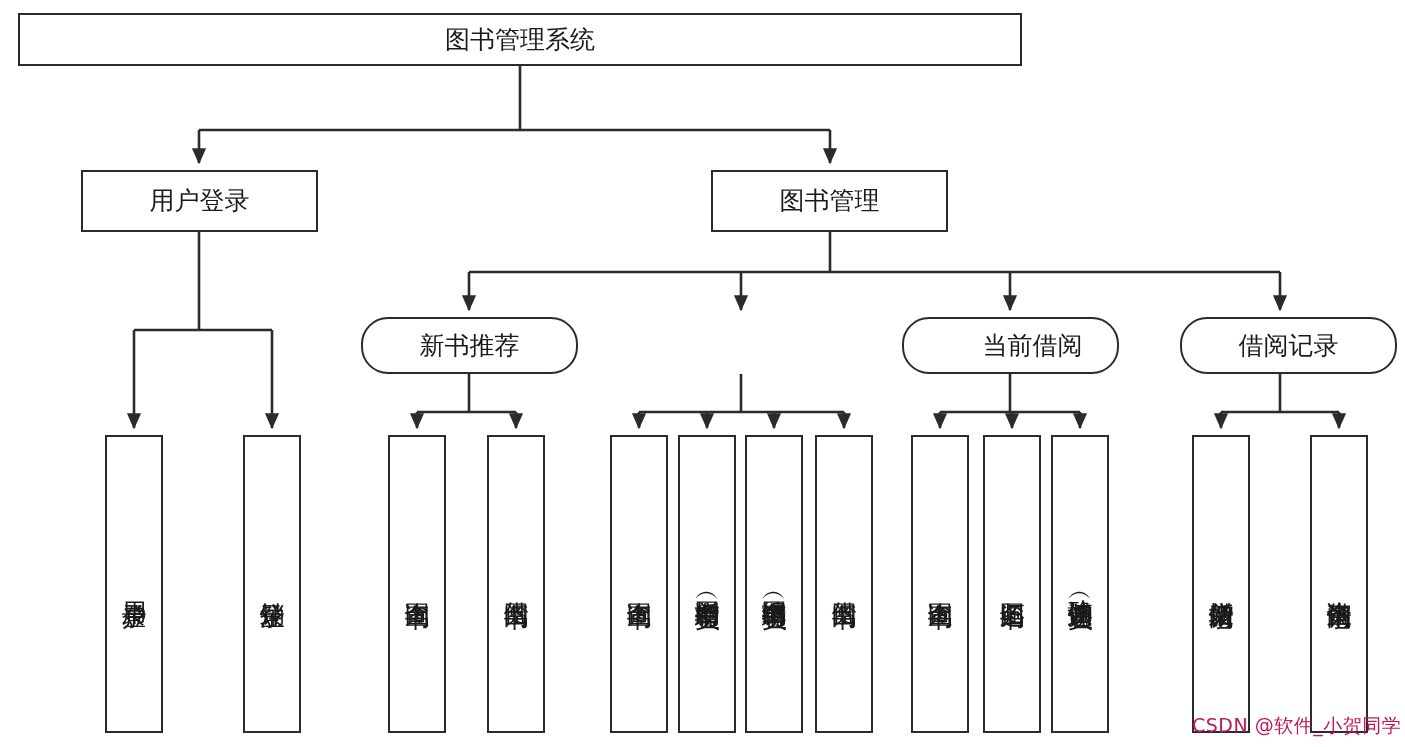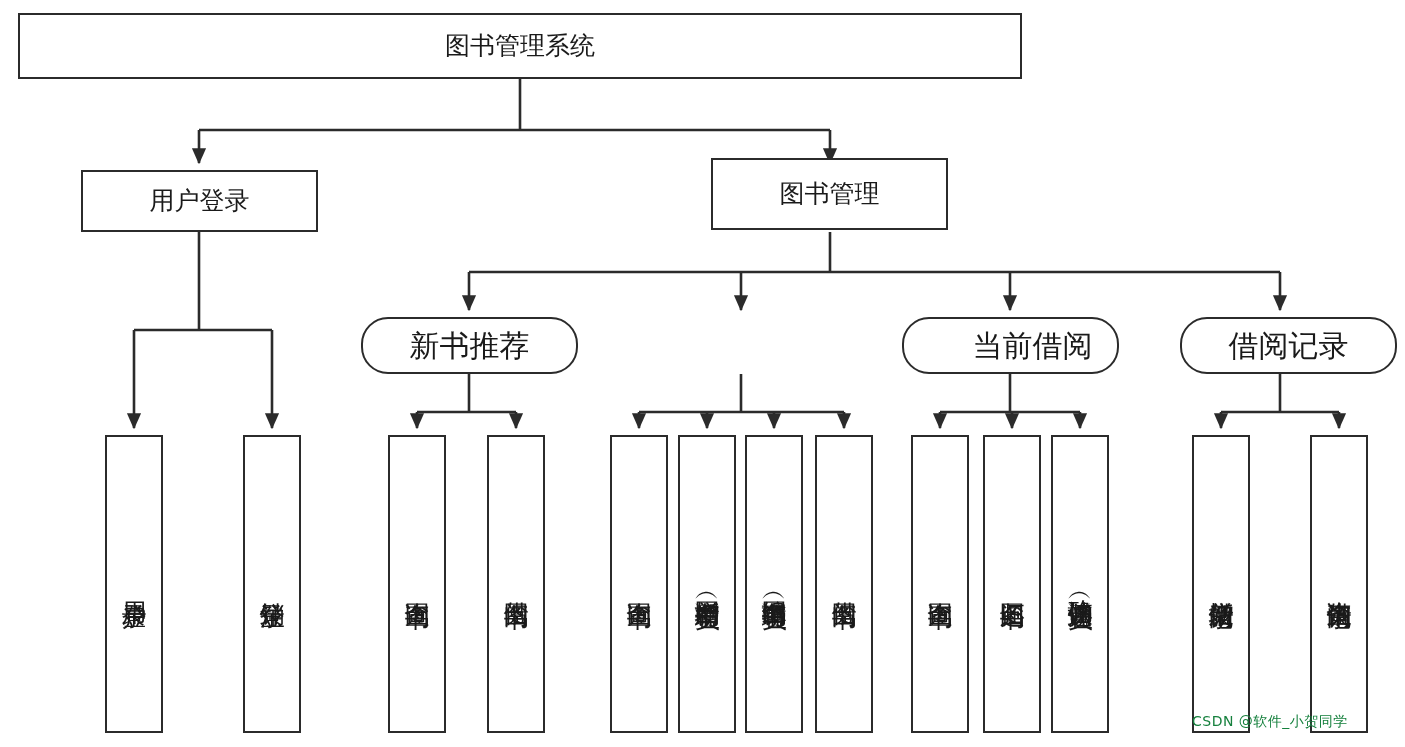--- a/index.html
+++ b/index.html
@@ -36,42 +36,42 @@
     line-height: 1.18;
     text-align: center;
   }
   .node.root {
     font-size: 25px;
   }
   .node.lvl2 {
     font-size: 25px;
   }
   .node.lvl3 {
-    font-size: 30px;
+    font-size: 25px;
     border-radius: 27px;
   }
   .node.leaf {
     font-size: 25px;
     writing-mode: vertical-rl;
     text-orientation: upright;
     align-items: center;
     justify-content: center;
     padding: 4px 0;
     letter-spacing: 1px;
   }
   .node.leaf .lbl {
     writing-mode: vertical-rl;
     text-orientation: upright;
     white-space: normal;
     max-height: 100%;
   }
   .watermark {
     position: absolute;
-    color: #15803d;
-    font-size: 14px;
+    color: #be185d;
+    font-size: 19px;
     white-space: nowrap;
     letter-spacing: 0.5px;
   }
 </style>
 </head>
 <body>
 
 <div id="canvas">
 
   <svg id="wires" viewBox="0 0 1405 747" xmlns="http://www.w3.org/2000/svg">
@@ -117,28 +117,28 @@
       <path d="M 1012 412 L 1012 428" marker-end="url(#arrow)"></path>
       <path d="M 1080 412 L 1080 428" marker-end="url(#arrow)"></path>
 
       <path d="M 1280 374 L 1280 412"></path>
       <path d="M 1221 412 L 1339 412"></path>
       <path d="M 1221 412 L 1221 428" marker-end="url(#arrow)"></path>
       <path d="M 1339 412 L 1339 428" marker-end="url(#arrow)"></path>
     </g>
   </svg>
 
-  <div class="node root" id="n-root" style="left: 18px; top: 13px; width: 1004px; height: 66px;">
+  <div class="node root" id="n-root" style="left: 18px; top: 13px; width: 1004px; height: 53px;">
     <span class="lbl">图书管理系统</span>
   </div>
 
   <div class="node lvl2" id="n-l2-0" style="left: 81px; top: 170px; width: 237px; height: 62px;">
     <span class="lbl">用户登录</span>
   </div>
-  <div class="node lvl2" id="n-l2-1" style="left: 711px; top: 158px; width: 237px; height: 72px;">
+  <div class="node lvl2" id="n-l2-1" style="left: 711px; top: 170px; width: 237px; height: 62px;">
     <span class="lbl">图书管理</span>
   </div>
 
   <div class="node lvl3" id="n-l3-0" style="left: 361px; top: 317px; width: 217px; height: 57px;">
     <span class="lbl">新书推荐</span>
   </div>
   <div class="node lvl3" id="n-l3-2" style="left: 902px; top: 317px; width: 217px; height: 57px; padding-left: 44px;">
     <span class="lbl">当前借阅</span>
   </div>
   <div class="node lvl3" id="n-l3-3" style="left: 1172px; top: 317px; width: 217px; height: 57px; margin-left: 8px;">

